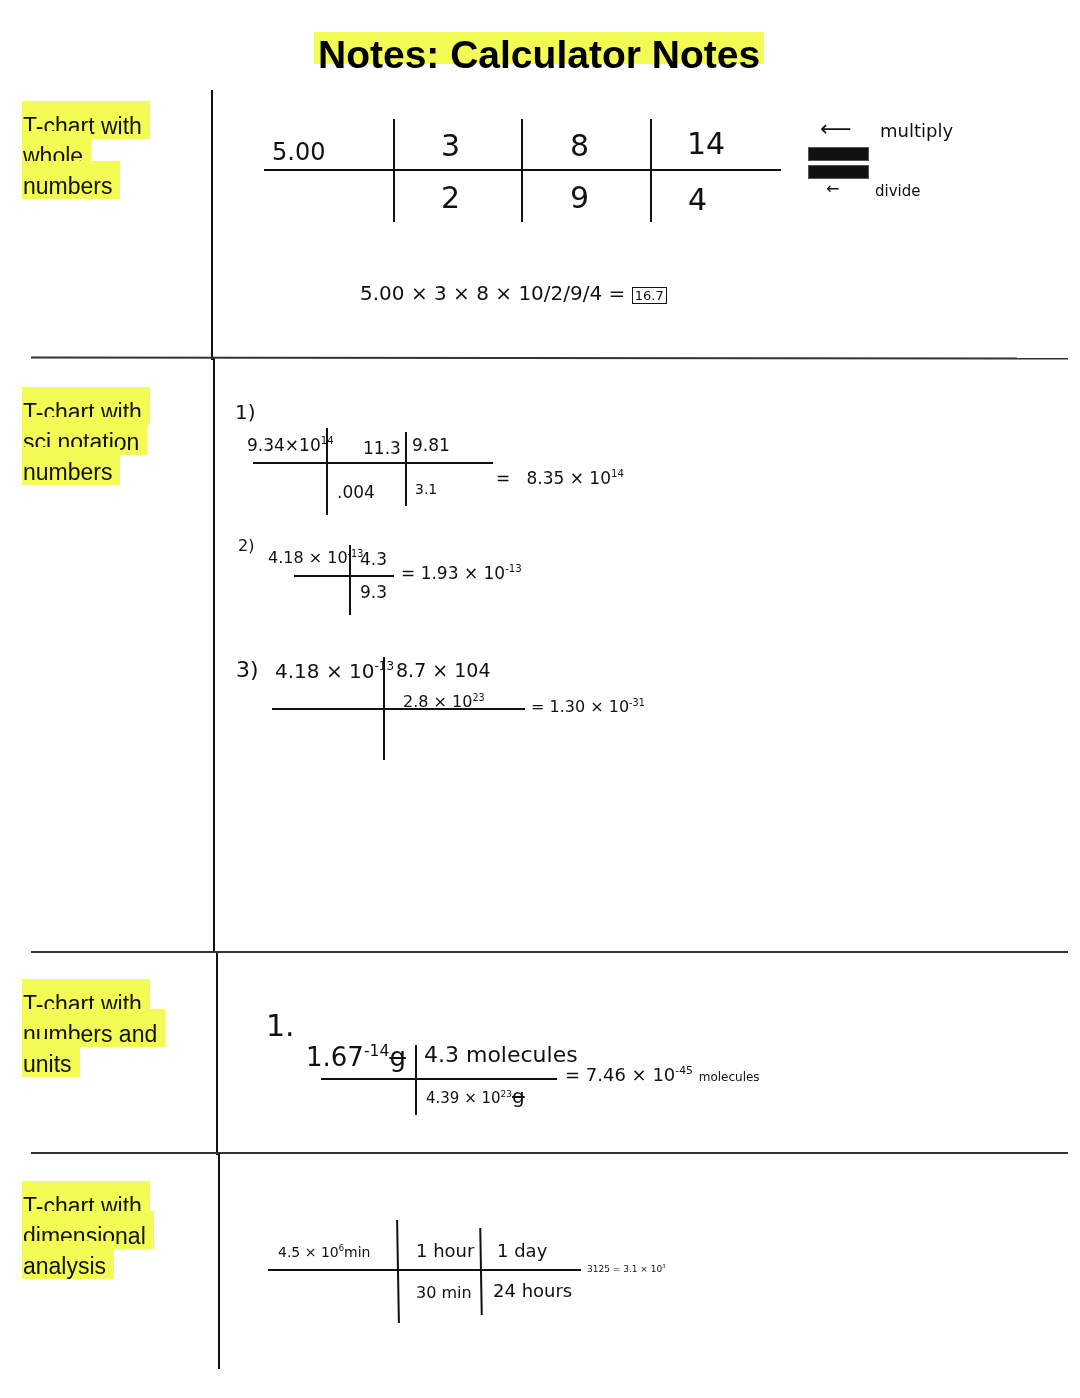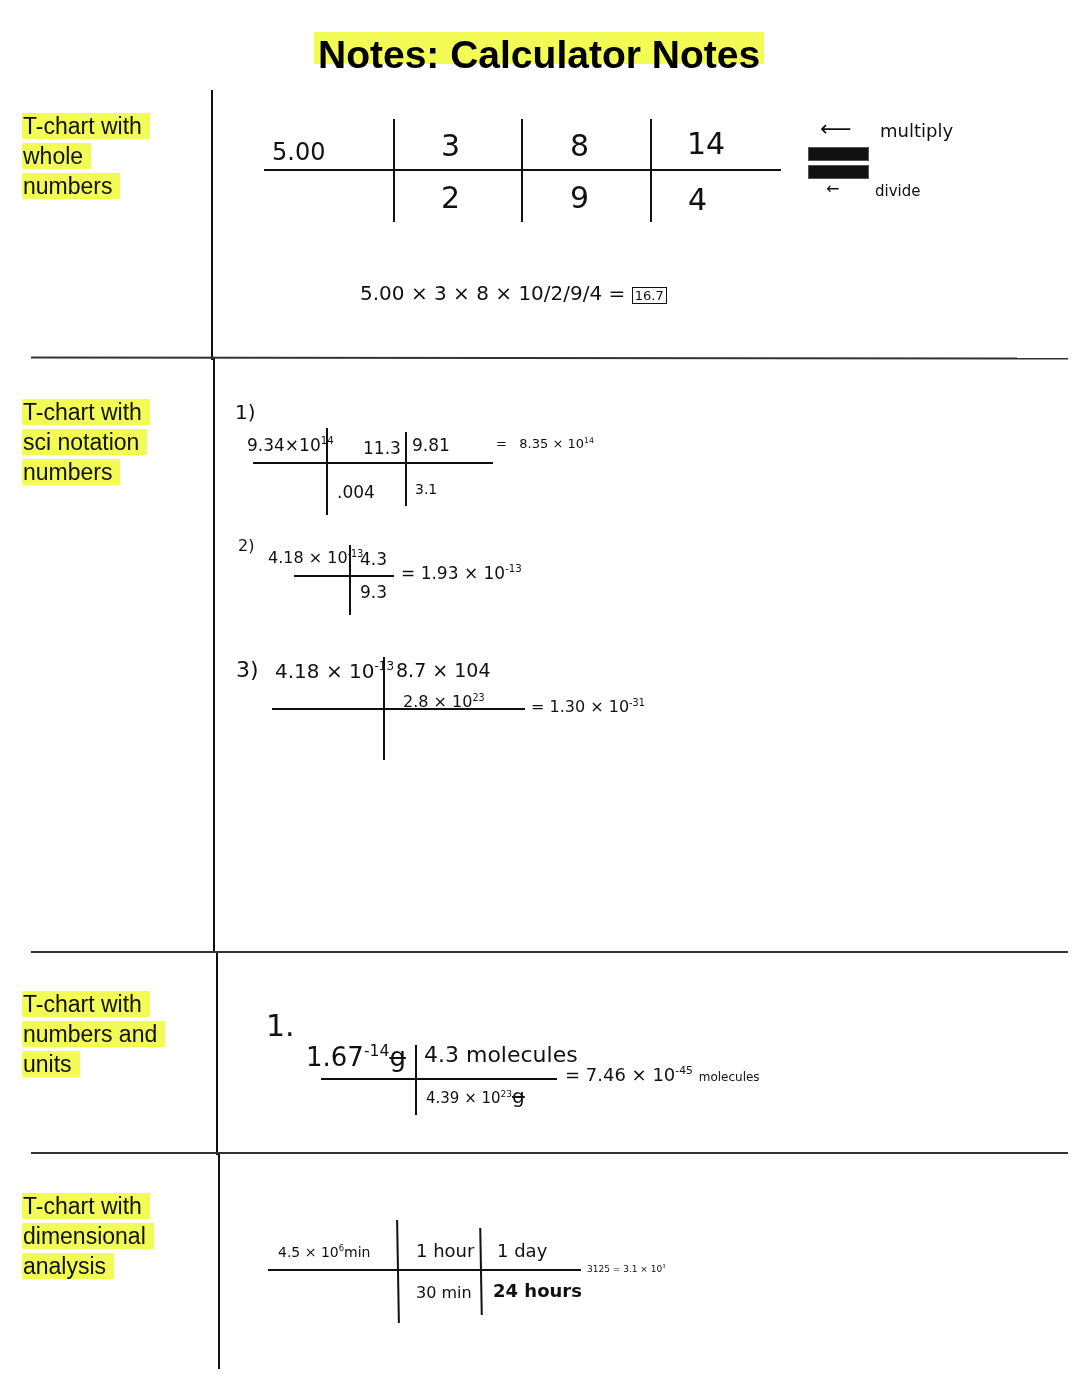--- a/index.html
+++ b/index.html
@@ -2,21 +2,21 @@
 <html><head>
 <meta charset="utf-8">
 <style>
   html, body { margin: 0; padding: 0; background: #ffffff; }
   body { width: 1080px; height: 1398px; position: relative; overflow: hidden;
          font-family: "Liberation Sans", sans-serif; color: #111; }
   .abs { position: absolute; }
   .title { left: 314px; top: 32px; height: 32px; padding: 0 4px; background: #f3fc54;
            font-weight: bold; font-size: 39px; line-height: 46px; color: #000; white-space: nowrap; }
   .label { left: 22px; font-size: 23px; line-height: 30px; color: #111; }
-  .label span.hl { background: #f3fc54; padding: 0 8px 0 1px; box-decoration-break: clone; -webkit-box-decoration-break: clone; }
+  .label span.hl { background: #f3fc54; padding: 12px 8px 0 1px; box-decoration-break: clone; -webkit-box-decoration-break: clone; }
   .vline { background: #111; width: 1.5px; }
   .hline { background: #333; height: 1.5px; }
   .hand { font-family: "DejaVu Sans", sans-serif; color: #111; white-space: nowrap; font-weight: normal; }
   .ink { background: #111; }
   sup { font-size: 60%; }
   .boxed { border: 1.5px solid #111; padding: 0 2px; }
   .bar { background: #111; border: 1px solid #555; }
 </style>
 </head>
 <body>
@@ -85,21 +85,21 @@
   <div class="abs ink" style="left:253px; top:462px; width:240px; height:1.5px;"></div>
   <div class="abs ink" style="left:326px; top:428px; width:1.5px; height:87px;"></div>
   <div class="abs ink" style="left:405px; top:432px; width:1.5px; height:74px;"></div>
   <div class="abs hand" style="left:247px; top:435px; font-size:17px;">
     <span>9.34×10</span><sup>14</sup>
   </div>
   <div class="abs hand" style="left:337px; top:438px; font-size:17px;margin-left:26px;">11.3</div>
   <div class="abs hand" style="left:412px; top:435px; font-size:17px;">9.81</div>
   <div class="abs hand" style="left:337px; top:482px; font-size:17px;">.004</div>
   <div class="abs hand" style="left:415px; top:481px; font-size:14px;">3.1</div>
-  <div class="abs hand" style="left:496px; top:436px; font-size:13px;">
+  <div class="abs hand" style="left:496px; top:468px; font-size:17px;">
     <span>=</span>&nbsp;&nbsp;
     <span>8.35 × 10</span><sup>14</sup>
   </div>
 </div>
 
 <div>
   <div class="abs hand" style="left:238px; top:536px; font-size:16px;">2)</div>
   <div class="abs ink" style="left:294px; top:575px; width:100px; height:1.5px;"></div>
   <div class="abs ink" style="left:349px; top:545px; width:1.5px; height:70px;"></div>
   <div class="abs hand" style="left:268px; top:548px; font-size:16px;">
@@ -148,17 +148,17 @@
 <div>
   <div class="abs ink" style="left:268px; top:1269px; width:313px; height:1.5px;"></div>
   <div class="abs ink" style="left:397px; top:1220px; width:1.5px; height:103px; transform:rotate(-1deg);"></div>
   <div class="abs ink" style="left:480px; top:1228px; width:1.5px; height:87px; transform:rotate(-1deg);"></div>
   <div class="abs hand" style="left:278px; top:1243px; font-size:14px;">
     <span>4.5 × 10</span><sup>6</sup><span>min</span>
   </div>
   <div class="abs hand" style="left:416px; top:1240px; font-size:18px;">1 hour</div>
   <div class="abs hand" style="left:497px; top:1240px; font-size:18px;">1 day</div>
   <div class="abs hand" style="left:416px; top:1283px; font-size:16px;">30 min</div>
-  <div class="abs hand" style="left:493px; top:1280px; font-size:18px;font-weight:bold;">24 hours</div>
+  <div class="abs hand" style="left:493px; top:1280px; font-size:18px;">24 hours</div>
   <div class="abs hand" style="left:587px; top:1263px; font-size:9px;">
     <span>3125 = 3.1 × 10</span><sup>3</sup>
   </div>
 </div>
 
 </body></html>

